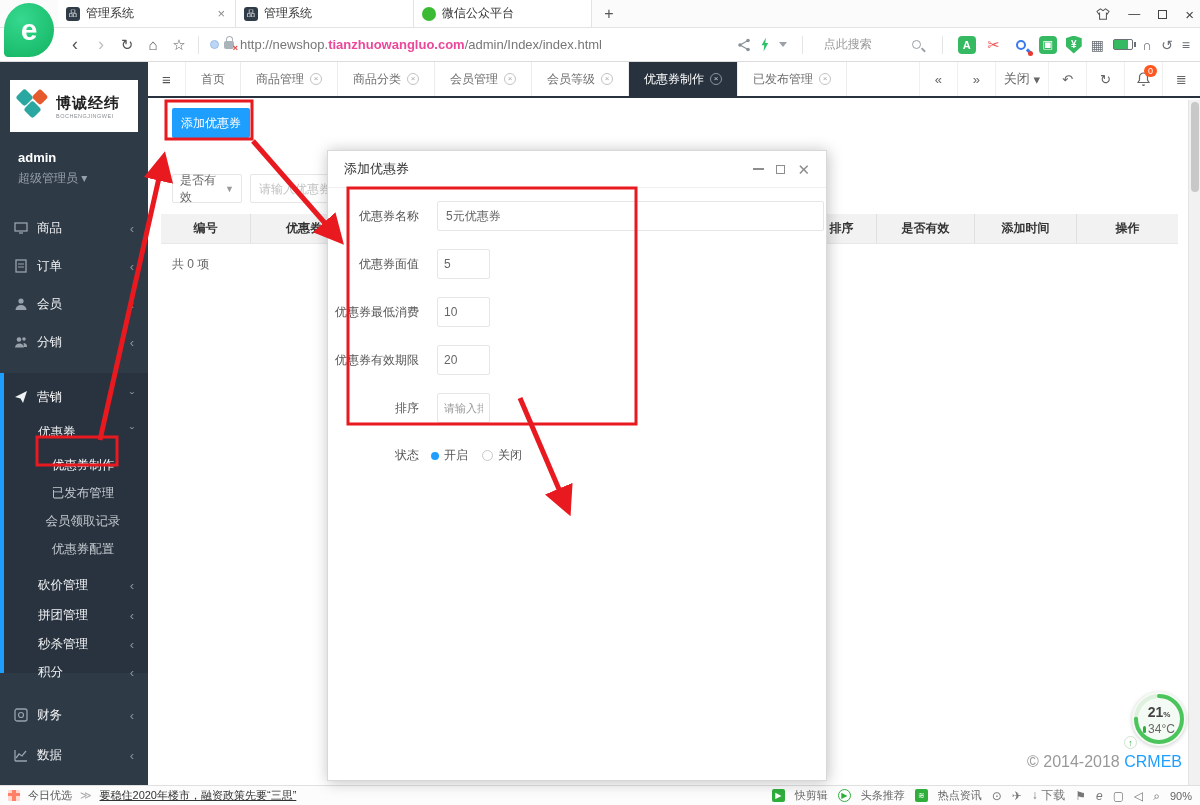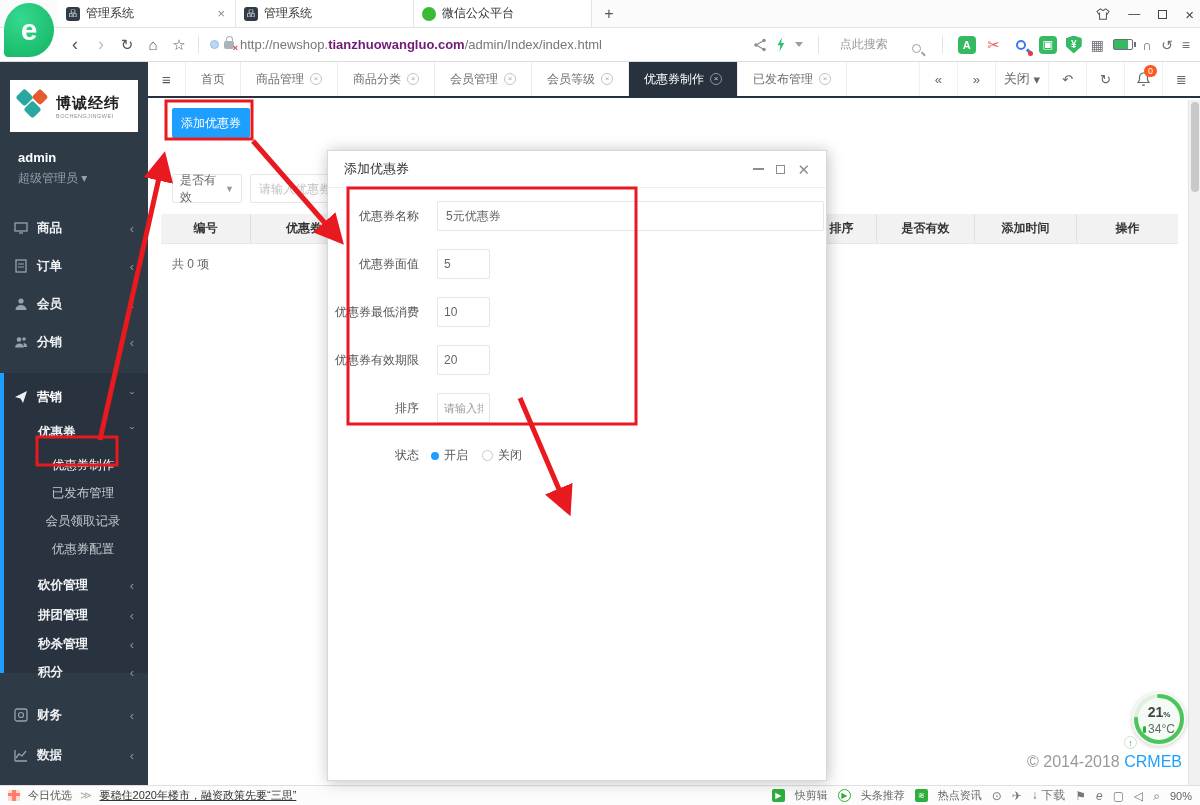--- a/index.html
+++ b/index.html
@@ -20,25 +20,25 @@
   .logo-e{position:absolute;left:4px;top:3px;width:50px;height:54px;z-index:6;background:radial-gradient(circle at 35% 30%,#35d98f,#12b260);border-radius:50% 50% 50% 8%;display:flex;align-items:center;justify-content:center;color:#fff;font-size:30px;font-weight:bold}
   .toolbar{position:absolute;top:28px;left:0;right:0;height:34px;background:#fff;border-bottom:1px solid #dcdcdc;display:flex;align-items:center;padding-left:62px;color:#555}
   .tico{width:26px;text-align:center;font-size:15px;color:#555}
   .tico.dis{color:#c0c0c0}
   .vsep{width:1px;height:18px;background:#e4e4e4;margin:0 6px}
   .url-dot{width:9px;height:9px;border-radius:50%;background:#bcd6f5;border:1px solid #9cbce6;margin:0 5px}
   .lock{position:relative;width:10px;height:8px;background:#aab2ba;border-radius:2px;margin-right:6px}
   .lock::before{content:"";position:absolute;left:1.5px;top:-5px;width:5px;height:5px;border:1.5px solid #aab2ba;border-bottom:none;border-radius:4px 4px 0 0}
   .lock::after{content:"×";position:absolute;right:-4px;bottom:-4px;color:#e23b3b;font-size:9px;font-weight:bold}
   .url-text{font-size:13px;color:#777;white-space:nowrap}
-  .url-text b{color:#701a75}
+  .url-text b{color:#ec4899}
   .tb-right{margin-left:auto;display:flex;align-items:center;gap:9px;padding-right:10px}
   .flash{width:10px;height:14px;background:#2fc06a;clip-path:polygon(62% 0,18% 56%,45% 56%,38% 100%,85% 40%,55% 40%)}
   .chev-down{width:0;height:0;border-left:4px solid transparent;border-right:4px solid transparent;border-top:5px solid #9aa0a6}
-  .searchbox{display:flex;align-items:flex-end;gap:24px;color:#999;font-size:12px;padding:0 6px}
+  .searchbox{display:flex;align-items:center;gap:40px;color:#999;font-size:12px;padding:0 6px}
   .mag{position:relative;width:9px;height:9px;border:1.5px solid #9aa0a6;border-radius:50%}
   .mag::after{content:"";position:absolute;left:8px;top:8px;width:5px;height:1.5px;background:#9aa0a6;transform:rotate(45deg)}
   .ext{width:18px;height:18px;border-radius:4px;display:flex;align-items:center;justify-content:center;color:#fff;font-size:11px;font-weight:bold}
   .ext.green{background:#35ba62}
   .ext.plain{background:transparent;color:#f05959;font-size:15px}
   .ext.blue{background:transparent}
   .mag-blue{position:relative;width:10px;height:10px;border:2.5px solid #3a7af0;border-radius:50%}
   .mag-blue::after{content:"";position:absolute;left:8px;top:8px;width:6px;height:3px;background:#3a7af0;transform:rotate(45deg)}
   .reddot{position:absolute;right:-3px;bottom:-2px;width:5px;height:5px;border-radius:50%;background:#e83a30}
   .shield{width:16px;height:18px;background:#35ba62;clip-path:polygon(50% 0,100% 15%,100% 60%,50% 100%,0 60%,0 15%);display:flex;align-items:center;justify-content:center;color:#fff;font-size:10px;font-weight:bold}
@@ -56,21 +56,21 @@
   .logo-mark .t2{left:10px;top:16px;width:13px;height:13px;background:#2aa7a0;transform:rotate(45deg)}
   .logo-mark .o1{left:18px;top:4px;width:12px;height:12px;background:#e55b2d;transform:rotate(45deg)}
   .logo-txt .cn{font-size:15px;color:#222;font-weight:bold;letter-spacing:1px;white-space:nowrap}
   .logo-txt .en{font-size:5.5px;color:#8a8f94;letter-spacing:.5px}
   .user-name{position:absolute;left:18px;top:88px;color:#fff;font-weight:bold;font-size:13px}
   .user-role{position:absolute;left:18px;top:108px;color:#96a0aa;font-size:12px}
   .srow{position:absolute;left:0;width:100%;height:30px;display:flex;align-items:center;padding:0 14px;gap:9px;cursor:pointer}
   .srow .micon{width:14px;height:14px;flex:none;color:#98a2ac}
   .srow .micon svg{display:block}
   .srow .mlabel{flex:1;color:#c3c9cf;font-size:12.5px}
-  .srow .mlabel.bold{color:#f0f2f4;font-weight:bold}
+  .srow .mlabel.bold{color:#f0f2f4;font-weight:normal}
   .srow .chev{color:#8a949e;font-size:13px}
   .mk-section{position:absolute;left:0;top:311px;width:100%;height:300px;background:#29333f;border-left:4px solid #1E9FFF}
   .sub{padding-left:38px}
   .sub2{padding-left:32px;justify-content:center}
   .sub2 .mlabel{flex:none;text-align:center}
 
   .admin-header{position:absolute;left:148px;right:0;top:0;height:36px;background:#fff;border-bottom:2px solid #28323e;display:flex;align-items:stretch}
   .hmenu{width:38px;display:flex;align-items:center;justify-content:center;color:#555;font-size:15px;border-right:1px solid #f0f0f0}
   .htab{display:flex;align-items:center;gap:6px;padding:0 15px;border-right:1px solid #ececec;color:#6e6e6e;font-size:12px;cursor:pointer}
   .htab .hx{width:12px;height:12px;border-radius:50%;border:1px solid #c3c3c3;color:#a8a8a8;font-size:8px;line-height:10px;text-align:center}

